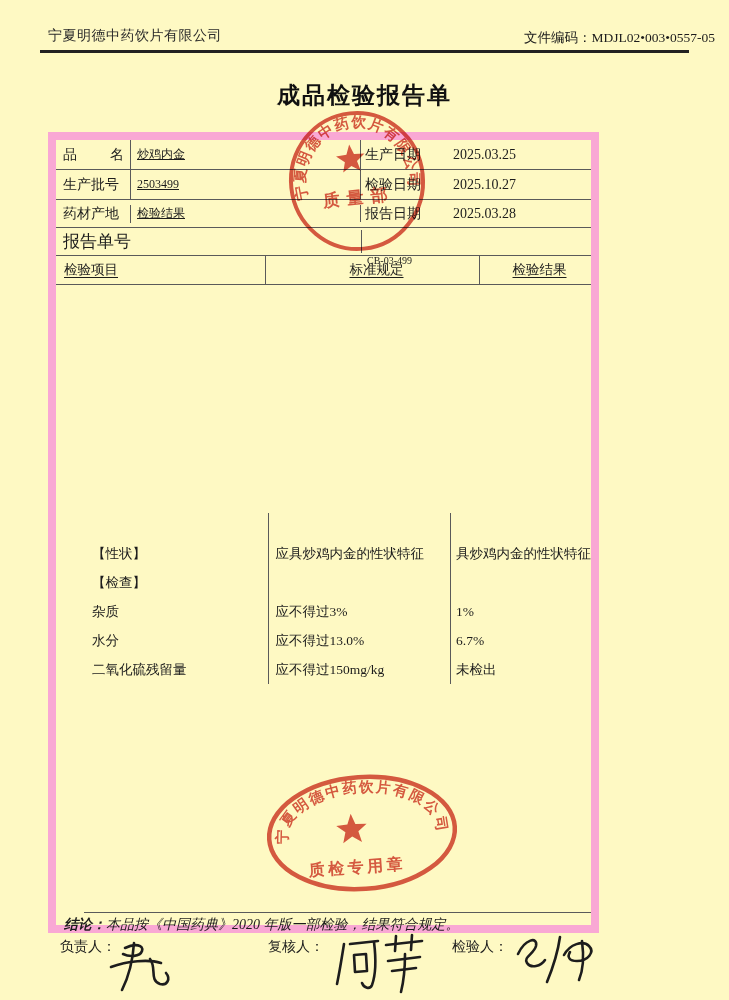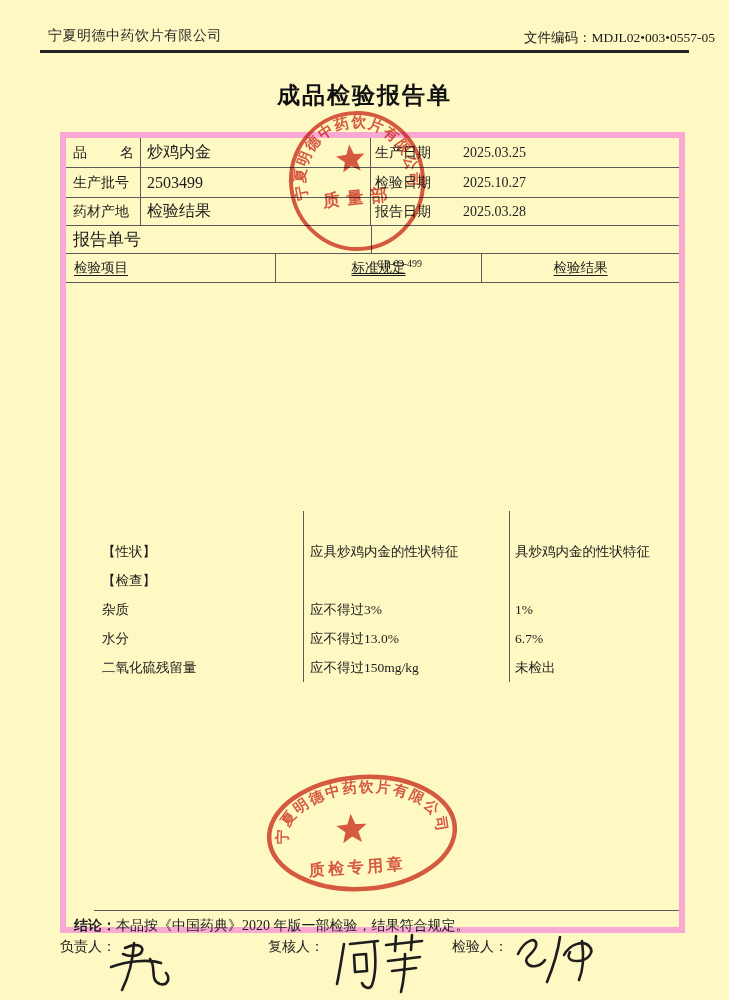--- a/index.html
+++ b/index.html
@@ -5,45 +5,45 @@
   html,body{margin:0;padding:0;background:#fff;}
   .page{position:relative;width:729px;height:1000px;background:#fef9c3;overflow:hidden;
         font-family:"Liberation Serif","DejaVu Serif",serif;color:#1c1c1c;padding-left:26px;}
   
   .hdr-company{position:absolute;left:48px;top:27px;font-size:14px;color:#2a2a2a;letter-spacing:.5px;}
   .hdr-code{position:absolute;right:40px;top:29px;font-size:13.5px;color:#1c1c1c;}
   .hdr-rule{position:absolute;left:40px;top:50px;width:649px;height:2.5px;background:#222;}
   .title{position:absolute;left:0;top:80px;width:729px;text-align:center;
          font-size:23px;font-weight:bold;letter-spacing:2px;color:#111;}
   
-  .doc-table{position:absolute;left:60px;top:132px;width:625px;height:801px;
-             box-sizing:border-box;border:6px solid #f9a8d4;font-size:13.5px;}
+  .doc-table{position:absolute;left:48px;top:132px;width:551px;height:801px;
+             box-sizing:border-box;border:8px solid #f9a8d4;font-size:13.5px;}
   .r{display:flex;box-sizing:border-box;border-bottom:1px solid #5a5a5a;}
   .c{box-sizing:border-box;display:flex;align-items:center;}
   .br{border-right:1px solid #5a5a5a;}
-  .h30{height:30px;} .h28{height:28px;}
+  .h30{height:30px;} .h28{height:28px;align-items:center;}
   .lbl{width:75px;padding:0 6px 0 7px;font-size:14px;}
   .jlbl{display:block;line-height:28px;text-align:justify;text-align-last:justify;}
-  .val{width:230px;padding-left:6px;font-size:16px;}
+  .val{width:230px;padding-left:6px;font-size:12px;text-decoration:underline;}
   .rcell{flex:1;padding-left:4px;font-size:14px;}
   .rlabel{display:inline-block;width:88px;}
   .lblwide{width:306px;padding-left:7px;font-size:17px;}
   .valwide{flex:1;padding-left:5px;font-size:10px;margin-top:37px;}
-  .hrow{height:29px;}
+  .hrow{height:29px;gap:8px;}
   .hc{justify-content:center;font-size:13.5px;}
   .hc span{text-decoration:underline;text-underline-offset:3px;}
   .hc1{width:210px;justify-content:flex-start;padding-left:8px;}
-  .hc2{width:206px;text-decoration:underline;} .hc3{flex:1;}
+  .hc2{width:206px;} .hc3{flex:1;}
   .bodyrow{height:628px;align-items:center;margin-left:28px;}
   .bcol{box-sizing:border-box;padding-top:26px;}
   .bcol .ln{height:29px;line-height:29px;white-space:nowrap;}
   .bcol1{width:210px;padding-left:8px;}
   .bcol2{width:206px;padding-left:6px;}
   .bcol3{flex:1;padding-left:5px;}
-  .concl{height:24px;border-bottom:none;align-items:flex-end;padding-left:8px;font-size:14px;display:flex;}
+  .concl{height:24px;border-bottom:none;align-items:center;padding-left:8px;font-size:14px;display:flex;font-style:italic;}
   .concl b{font-weight:bold;}
   
   .sigrow{position:absolute;left:0;top:938px;width:729px;font-size:14px;}
   .siglabel{position:absolute;top:0;}
   .sig-svg{position:absolute;}
   .sig-svg path{fill:none;stroke:#1d1d1d;stroke-width:2.6;stroke-linecap:round;stroke-linejoin:round;}
   
   .stamp{position:absolute;mix-blend-mode:multiply;opacity:.88;pointer-events:none;}
   .stamp-top{left:286px;top:108px;width:142px;height:146px;transform:rotate(-6deg);}
   .stamp-bottom{left:263px;top:771px;width:198px;height:124px;transform:rotate(-4deg);}

